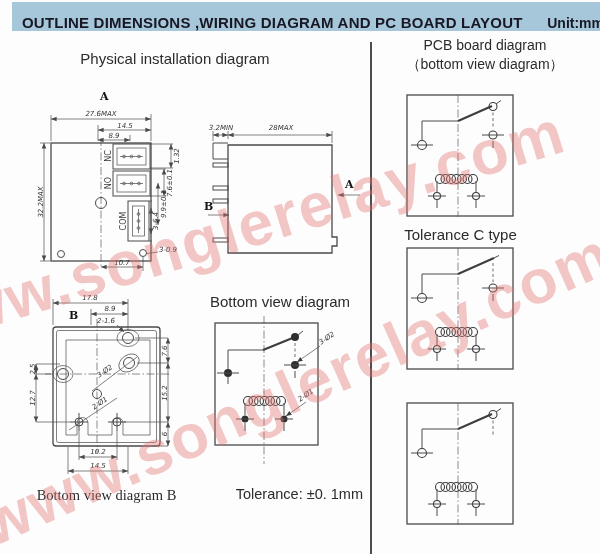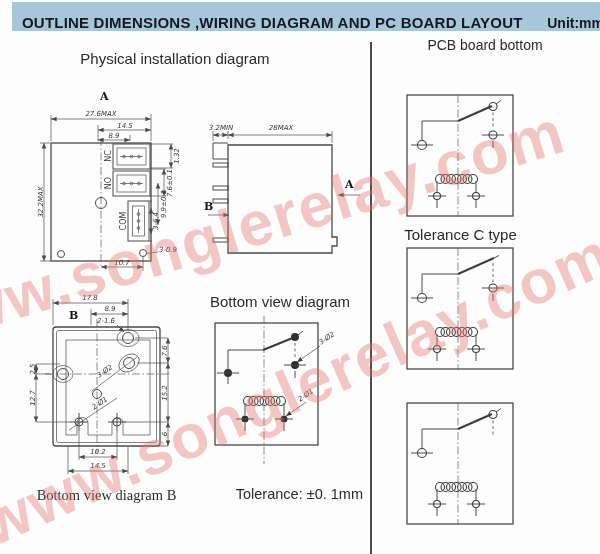--- a/index.html
+++ b/index.html
@@ -135,21 +135,22 @@
     </g>
     <text class="dt" x="29" y="24" text-anchor="middle">3.2MIN</text>
     <text class="dt" x="89" y="24" text-anchor="middle">28MAX</text>
     <text class="vl" x="12" y="104">B</text>
     <text class="vl" x="153" y="82">A</text>
   </svg>
 
   <div class="vdiv"></div>
 
   <div class="cap" style="left:374px;top:36px;width:222px;font-size:14px;line-height:19px;">
-    <div>PCB board bottom</div>
+    <div>PCB board diagram</div>
+    <div>（bottom view diagram）</div>
   </div>
 
   <svg style="left:406px;top:94px;" width="108" height="124" viewBox="0 0 108 124">
     <rect class="bx" x="1" y="1" width="106" height="121"></rect>
     <path class="cl" d="M52,1 V123"></path>
     <g>
       <circle class="pad" cx="16" cy="51" r="4.5"></circle>
       <path class="ln" d="M5,51 H27 M16,46.5 V27"></path>
       <path class="ln" d="M16,27 H52"></path>
       <path class="bold" d="M52,27 L86,12"></path>

